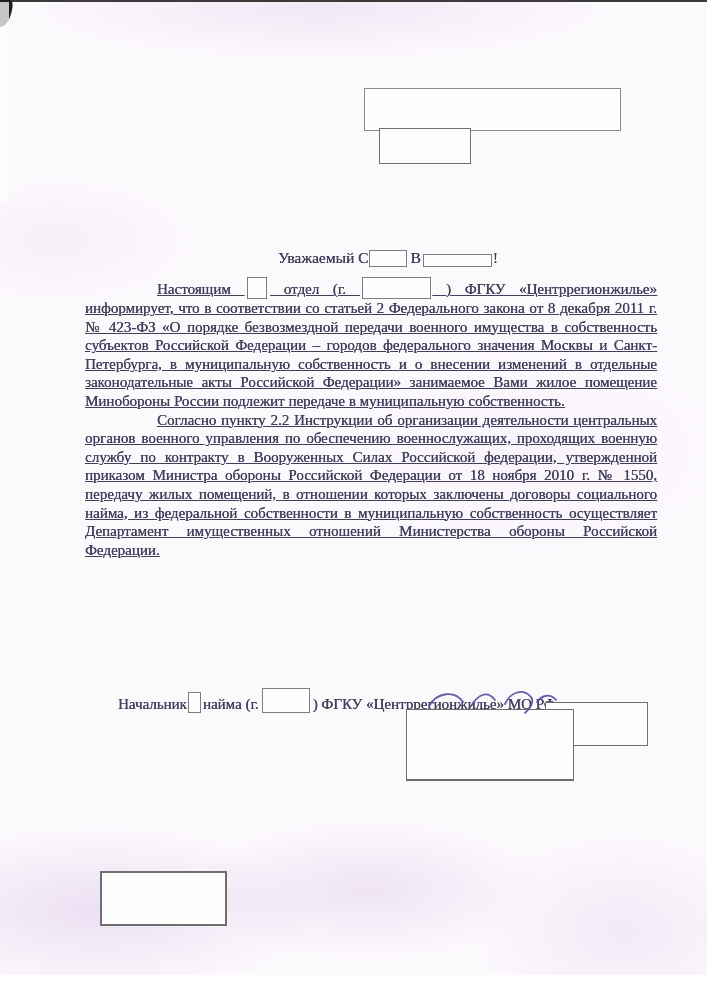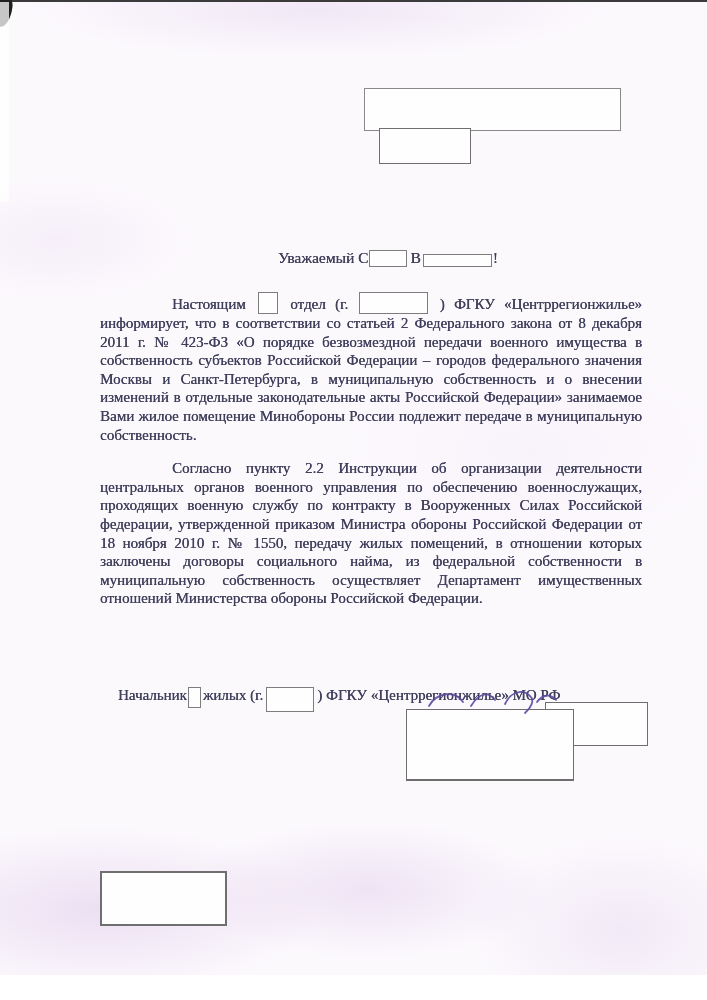--- a/index.html
+++ b/index.html
@@ -37,26 +37,26 @@
 
   
   .greeting{position:absolute;left:278px;top:245px;height:22px;display:flex;align-items:flex-end;
     font-size:15.5px;white-space:nowrap;}
   .greeting .ibox.g1{width:38px;height:17px;margin:0 3px 0 1px;}
   .greeting .ibox.g2{width:69px;height:13px;margin:1px 1px 0 2px;}
 
   
   .body-block{position:absolute;left:85px;top:277px;width:572px;
     font-size:15px;line-height:18.6px;text-align:justify;}
-  .body-block p{margin:15px;text-indent:72px;}
+  .body-block p{margin:0;text-indent:72px;text-decoration:underline;}
   .ibox.b1{width:20px;height:22px;vertical-align:-5px;margin:0 3px;}
   .ibox.b2{width:69px;height:22px;vertical-align:-5px;margin:0 2px;}
 
   
-  .sig-row{position:absolute;left:118px;top:687px;height:26px;display:flex;align-items:flex-start;
+  .sig-row{position:absolute;left:118px;top:687px;height:26px;display:flex;align-items:flex-end;
     font-size:15px;white-space:nowrap;z-index:1;}
   .sig-row .ibox.s1{width:13px;height:21px;margin:0 2px 0 1px;}
   .sig-row .ibox.s2{width:48px;height:25px;margin:0 3px 0 3px;}
 
   .sig-squiggle{position:absolute;left:425px;top:686px;z-index:4;}
 </style>
 </head>
 <body>
 
 <div class="page">
@@ -84,21 +84,21 @@
       <span class="ibox b2"></span>
       <span>)</span>
       <span>ФГКУ «Центррегионжилье» информирует, что в соответствии со статьей 2 Федерального закона от 8 декабря 2011 г. № 423-ФЗ «О порядке безвозмездной передачи военного имущества в собственность субъектов Российской Федерации – городов федерального значения Москвы и Санкт-Петербурга, в муниципальную собственность и о внесении изменений в отдельные законодательные акты Российской Федерации» занимаемое Вами жилое помещение Минобороны России подлежит передаче в муниципальную собственность.</span>
     </p>
     <p>Согласно пункту 2.2 Инструкции об организации деятельности центральных органов военного управления по обеспечению военнослужащих, проходящих военную службу по контракту в Вооруженных Силах Российской федерации, утвержденной приказом Министра обороны Российской Федерации от 18 ноября 2010 г. № 1550, передачу жилых помещений, в отношении которых заключены договоры социального найма, из федеральной собственности в муниципальную собственность осуществляет Департамент имущественных отношений Министерства обороны Российской Федерации.</p>
   </div>
 
   <div class="sig-row">
     <span>Начальник</span>
     <span class="ibox s1"></span>
-    <span>жилых (г.</span>
+    <span>найма (г.</span>
     <span class="ibox s2"></span>
     <span>) ФГКУ «Центррегионжилье» МО РФ</span>
   </div>
 
   <div class="rbox rbox-sig-right"></div>
   <div class="rbox rbox-sig-left"></div>
 
   <svg class="sig-squiggle" width="135" height="32" viewBox="0 0 135 32">
     <path d="M4,20 C12,6 30,4 38,16 M46,20 C54,7 63,5 70,14 M80,18 C86,5 98,3 105,10 C110,14 106,22 100,27 M112,16 C118,8 126,8 131,14" fill="none" stroke="#5b4aa0" stroke-width="1.8" stroke-linecap="round" opacity="0.9"></path>
   </svg>

